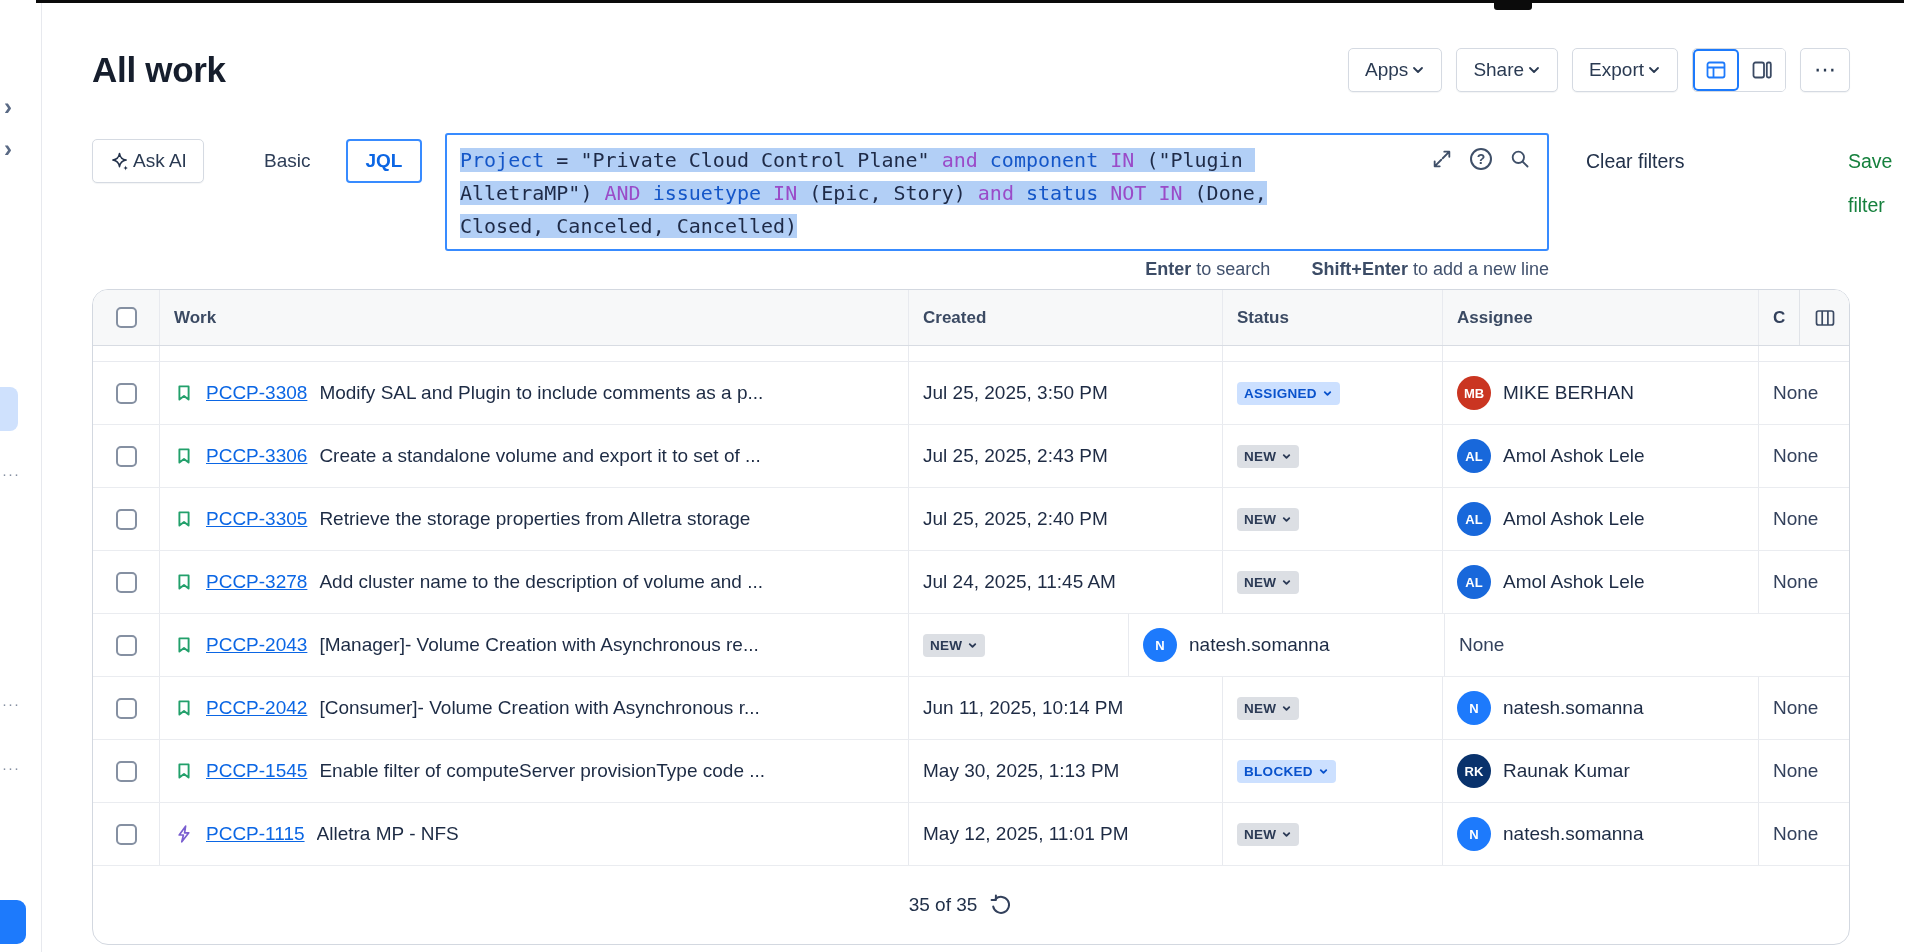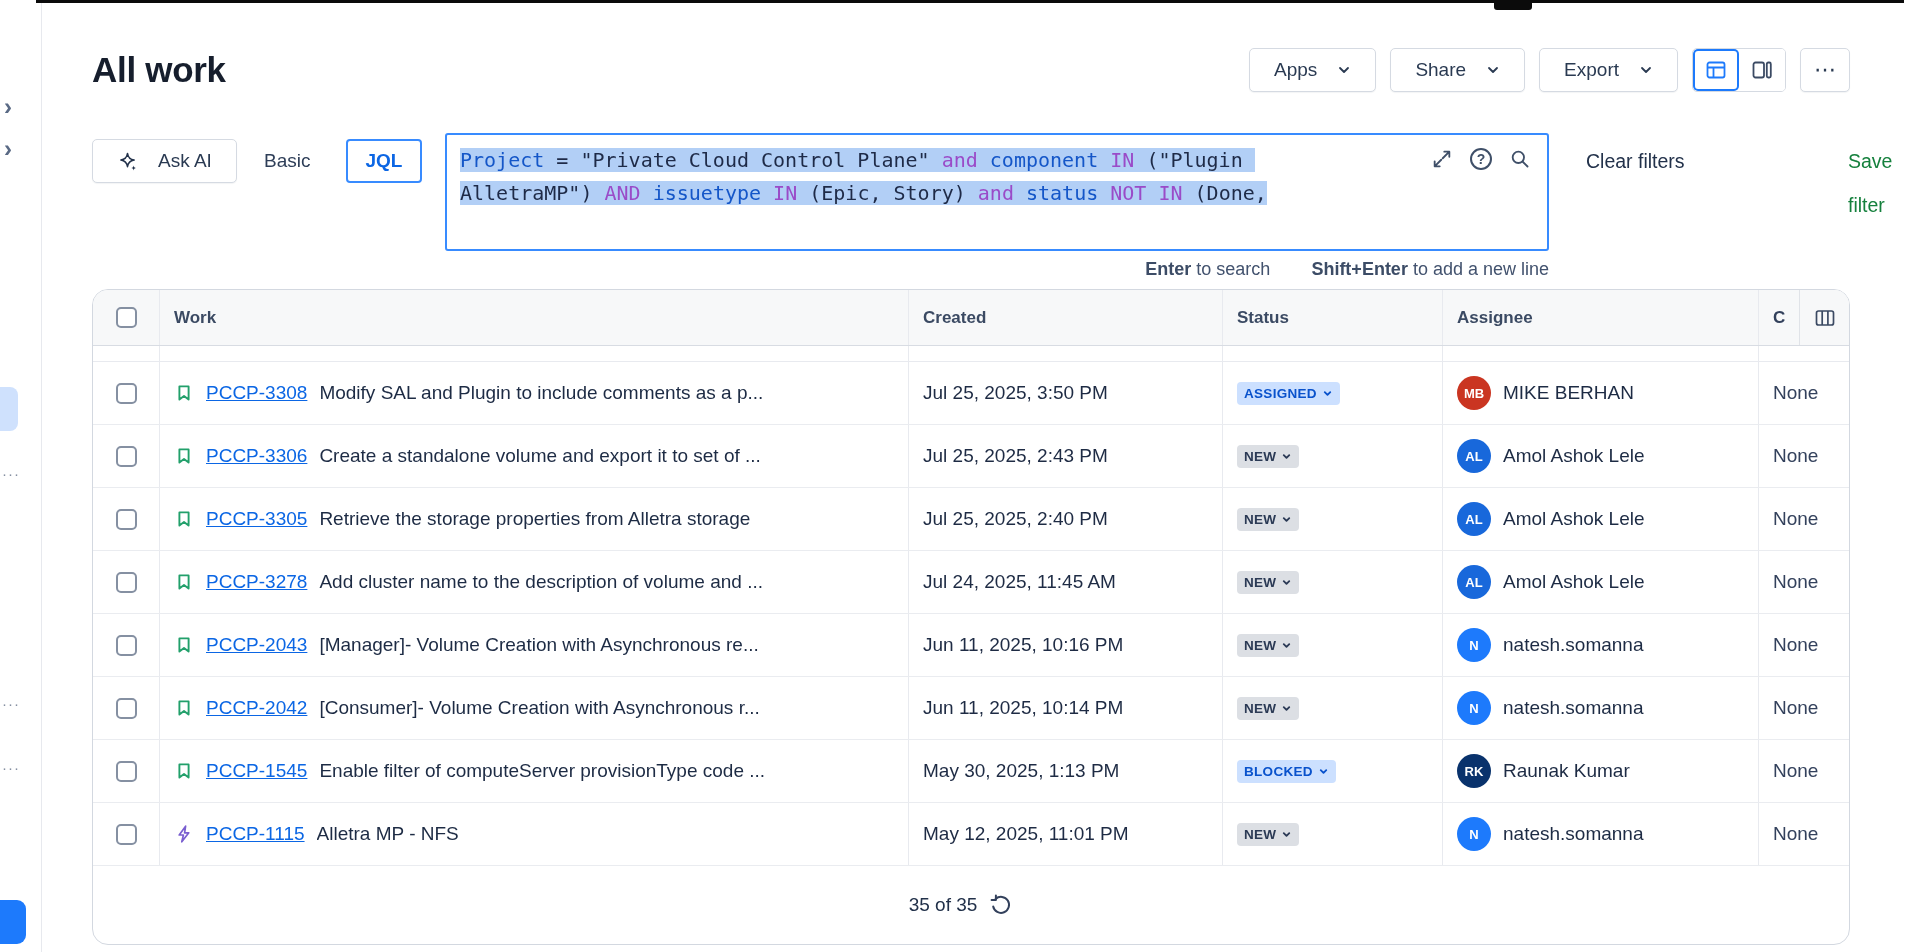--- a/index.html
+++ b/index.html
@@ -19,21 +19,21 @@
   .rail-dots{position:absolute;left:2px;color:#8590a2;font-size:15px;letter-spacing:1px;}
   .rail-dots.d1{top:462px;}
   .rail-dots.d2{top:692px;}
   .rail-dots.d3{top:756px;}
   .rail-bottom-btn{position:absolute;left:-12px;top:897px;width:38px;height:44px;background:#1d7afc;border-radius:9px;}
 
   
   .page-header{position:absolute;left:92px;right:62px;top:40px;height:60px;display:flex;align-items:center;justify-content:space-between;}
   .page-title{font-size:35px;font-weight:700;color:#161e2d;letter-spacing:-.3px;}
   .header-actions{display:flex;align-items:center;gap:14px;}
-  .btn{display:inline-flex;align-items:center;gap:20px;height:44px;padding:0 24px;background:#fff;border:1px solid #d5dae2;border-radius:5px;font-size:19px;font-weight:500;color:#2a3a52;box-shadow:0 1px 1px rgba(9,30,66,.05);cursor:pointer;justify-content:flex-end;}
+  .btn{display:inline-flex;align-items:center;gap:3px;height:44px;padding:0 16px;background:#fff;border:1px solid #d5dae2;border-radius:5px;font-size:19px;font-weight:500;color:#2a3a52;box-shadow:0 1px 1px rgba(9,30,66,.05);cursor:pointer;justify-content:flex-end;}
   .btn svg{flex:none;}
   .more-btn{width:50px;justify-content:center;font-size:22px;gap:0;padding:0;}
   .view-toggle{display:flex;height:44px;border:1px solid #d5dae2;border-radius:5px;overflow:hidden;background:#fff;}
   .seg{width:46px;height:42px;display:flex;align-items:center;justify-content:center;color:#3b4a63;background:#fff;border:none;cursor:pointer;}
   .seg.active{box-shadow:inset 0 0 0 2px #1d7afc;border-radius:5px;color:#1d7afc;}
 
   
   .ask-ai{position:absolute;left:92px;top:139px;}
   .mode-basic{position:absolute;left:250px;top:139px;height:44px;padding:0 14px;background:transparent;border:none;font-size:19px;color:#2e3e58;font-weight:500;display:flex;align-items:center;cursor:pointer;}
   .mode-jql{position:absolute;left:346px;top:139px;width:76px;height:44px;border:2px solid #388bff;border-radius:4px;background:#fff;color:#0c66e4;font-size:19px;font-weight:600;display:flex;align-items:center;justify-content:center;cursor:pointer;}
@@ -138,20 +138,21 @@
       </svg>
     <span>Ask AI</span>
   </button>
   <button class="mode-basic">Basic</button>
   <button class="mode-jql">JQL</button>
 
   <div class="jql-box">
     <div class="jql-text" id="jql-lines">
         <div class="jql-line"><span class="jql-sel" style="background: rgb(178, 207, 246);"><span style="color: rgb(20, 86, 200);">Project</span><span style="color: rgb(30, 42, 71);"> = "Private Cloud Control Plane"</span><span style="color: rgb(154, 75, 200);"> and </span><span style="color: rgb(20, 86, 200);">component</span><span style="color: rgb(154, 75, 200);"> IN </span><span style="color: rgb(30, 42, 71);">("Plugin </span></span></div>
         <div class="jql-line"><span class="jql-sel" style="background: rgb(178, 207, 246);"><span style="color: rgb(30, 42, 71);">AlletraMP") </span><span style="color: rgb(154, 75, 200);">AND </span><span style="color: rgb(20, 86, 200);">issuetype</span><span style="color: rgb(154, 75, 200);"> IN </span><span style="color: rgb(30, 42, 71);">(Epic, Story) </span><span style="color: rgb(154, 75, 200);">and </span><span style="color: rgb(20, 86, 200);">status</span><span style="color: rgb(154, 75, 200);"> NOT IN </span><span style="color: rgb(30, 42, 71);">(Done,</span></span></div>
+        <div class="jql-line"><span class="jql-sel" style="background: rgb(178, 207, 246);"><span style="color: rgb(30, 42, 71);">Closed, Canceled, Cancelled)</span></span></div>
       </div>
     <div class="jql-icons">
       <svg width="22" height="22" viewBox="0 0 24 24">
           <path d="M14.5 4h5.5v5.5M20 4l-7.2 7.2M9.5 20H4v-5.5M4 20l7.2-7.2" stroke="currentColor" stroke-width="2" fill="none" stroke-linecap="round" stroke-linejoin="round"></path>
         </svg>
       <span class="help-circle">?</span>
       <svg width="22" height="22" viewBox="0 0 24 24">
           <circle cx="10.2" cy="10.2" r="6.2" stroke="currentColor" stroke-width="2" fill="none"></circle>
           <path d="M15 15l5.2 5.2" stroke="currentColor" stroke-width="2" stroke-linecap="round"></path>
         </svg>
@@ -312,21 +313,20 @@
           </div>
           <div class="cell c-work">
             <span class="type-icon">
               <svg width="20" height="20" viewBox="0 0 20 20">
                 <path d="M5.4 3.4h9.2v13.2l-4.6-3.7-4.6 3.7z" stroke="#22a06b" stroke-width="1.9" fill="none" stroke-linejoin="round"></path>
               </svg>
             </span>
             <a class="issue-key">PCCP-2043</a>
             <span class="summary">[Manager]- Volume Creation with Asynchronous re...</span>
           </div>
-          <div class="cell c-created">Jun 11, 2025, 10:16 PM</div>
           <div class="cell c-status">
             <span class="badge" style="background: rgb(220, 223, 228); color: rgb(43, 58, 85);">
               <span>NEW</span>
               <svg width="11" height="11" viewBox="0 0 12 12">
                 <path d="M3 4.5l3 3 3-3" stroke="currentColor" stroke-width="2" fill="none" stroke-linecap="round" stroke-linejoin="round"></path>
               </svg>
             </span>
           </div>
           <div class="cell c-assignee">
             <span class="avatar" style="background: rgb(29, 122, 252);">N</span>

